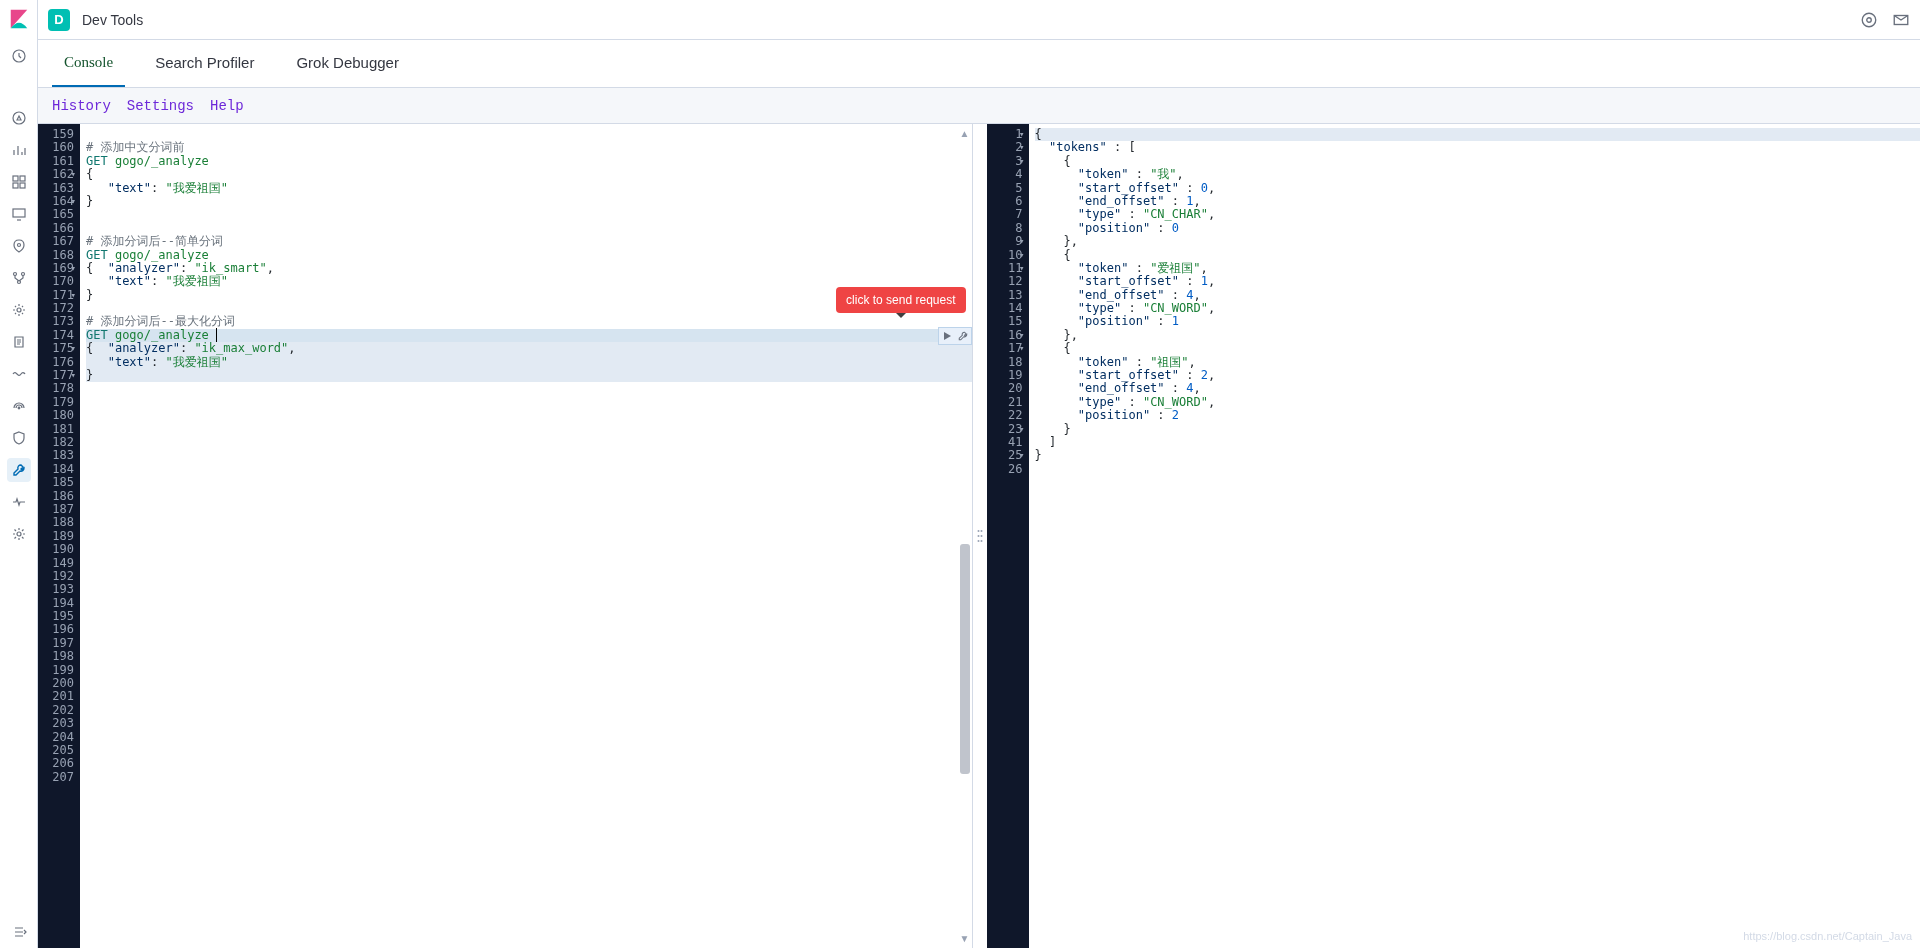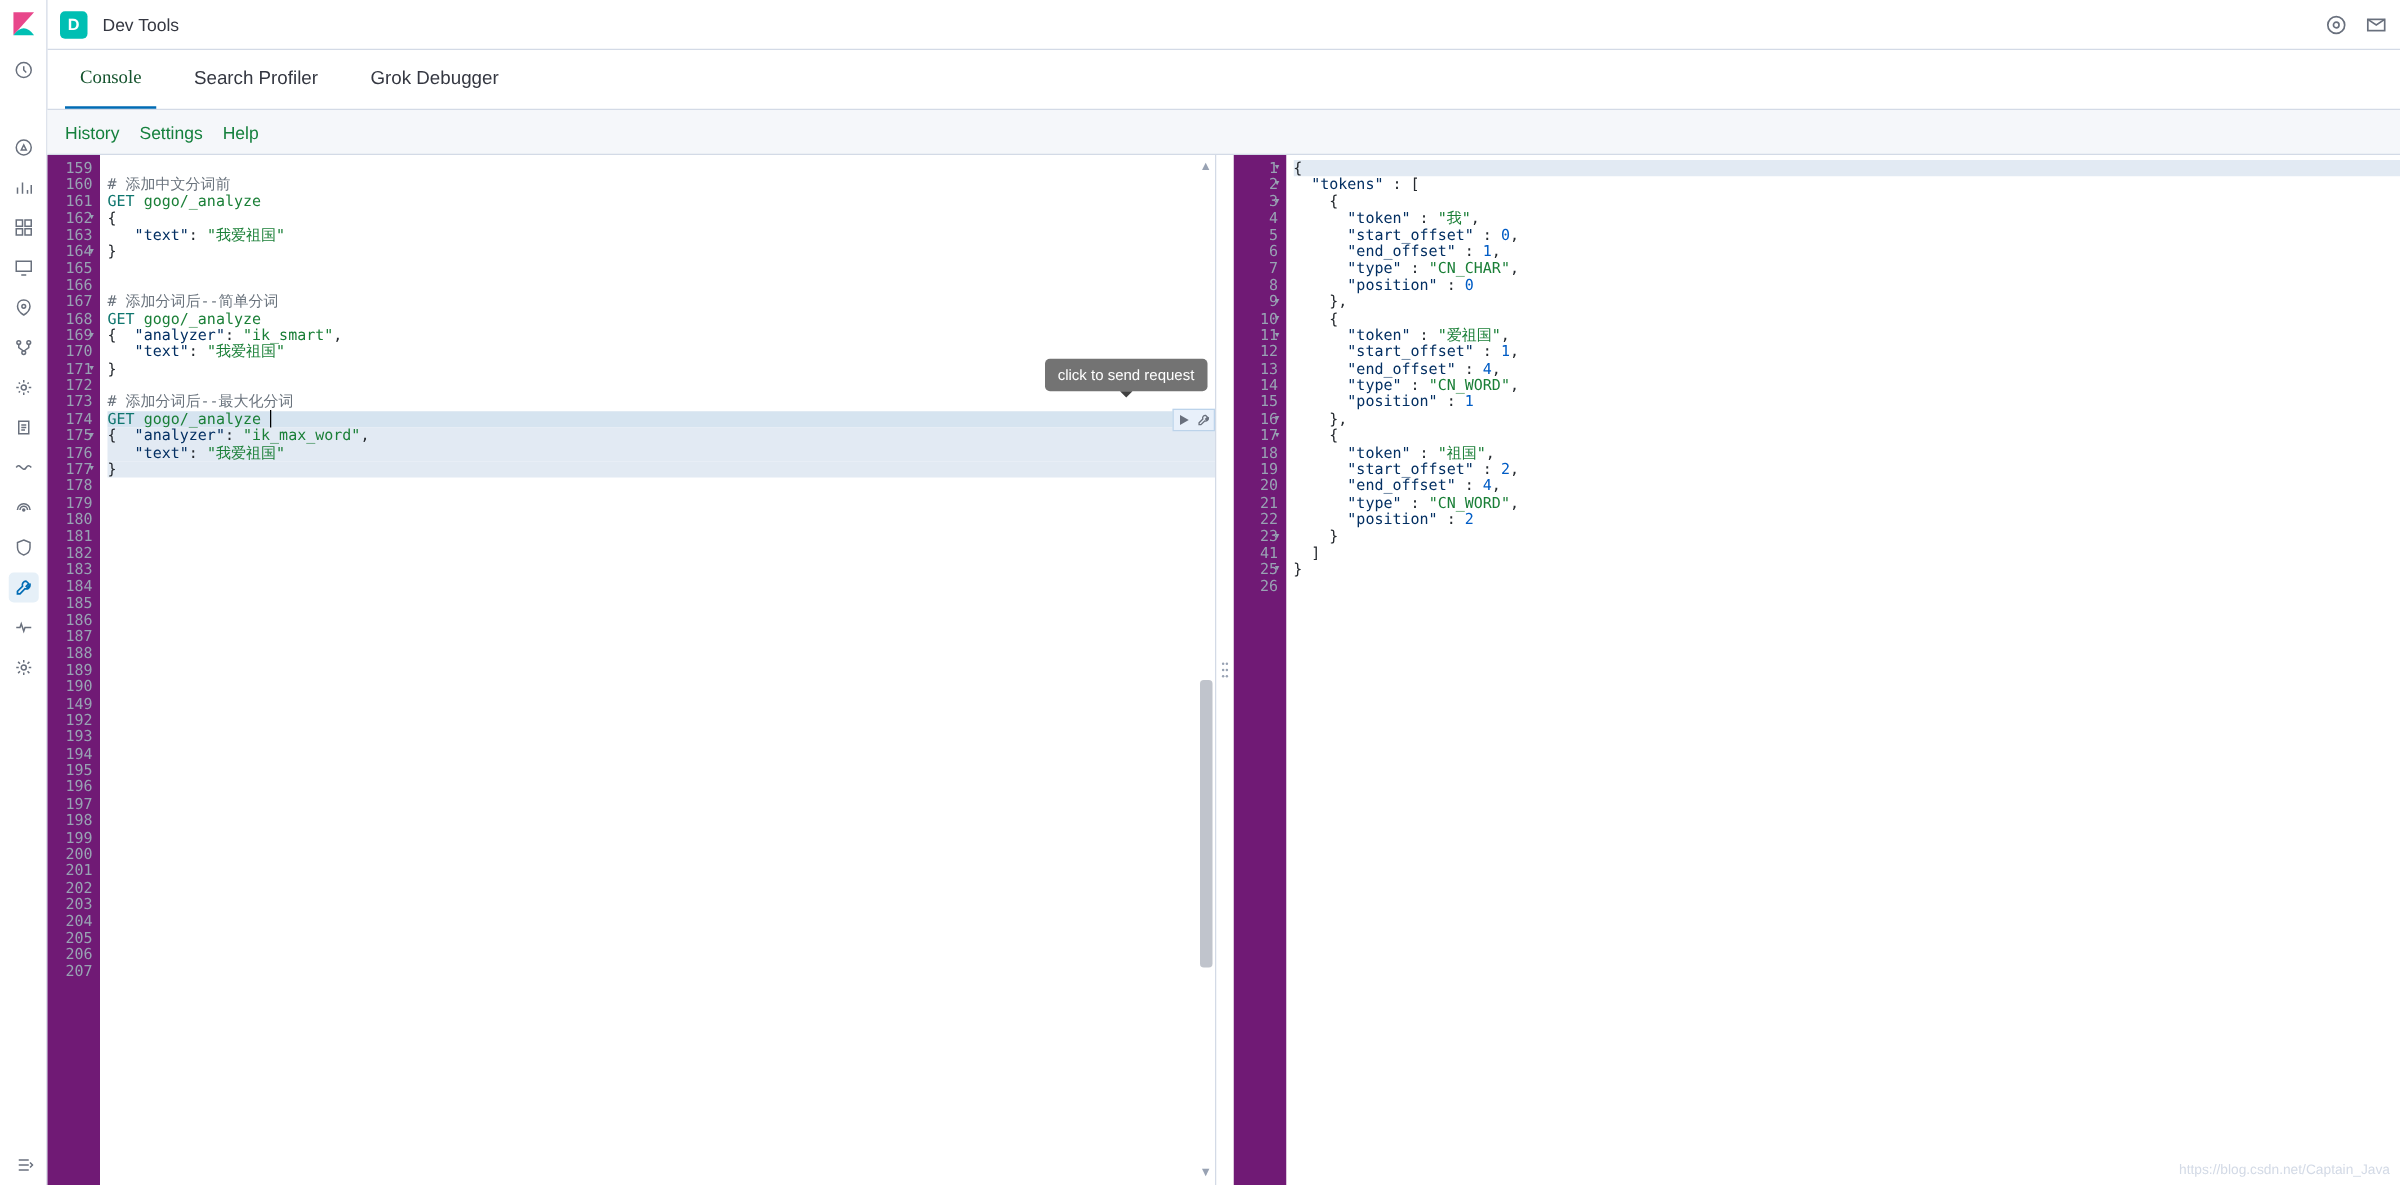--- a/index.html
+++ b/index.html
@@ -13,40 +13,40 @@
 .main { flex: 1; display: flex; flex-direction: column; }
 .top-bar { height: 40px; border-bottom: 1px solid #d3dae6; display: flex; align-items: center; padding: 0 10px; }
 .top-bar .space-badge { width: 22px; height: 22px; background: #00bfb3; color: #fff; font-weight: 600; border-radius: 4px; display: flex; align-items: center; justify-content: center; font-size: 13px; margin-right: 12px; }
 .top-bar .breadcrumb { color: #343741; font-size: 14px; }
 .top-bar .right-icons { margin-left: auto; display: flex; gap: 14px; color: #69707d; }
 .top-bar .right-icons span { cursor: pointer; display:flex; align-items:center; }
 .tabs-row { height: 48px; border-bottom: 1px solid #d3dae6; display: flex; align-items: stretch; padding: 0 14px; }
 .tab { padding: 0 12px; display: flex; align-items: center; color: #343741; font-size: 15px; cursor: pointer; border-bottom: 2px solid transparent; margin-right: 18px; }
 .tab.active { color: #14532d; border-bottom-color: #006bb4; font-family: Liberation Serif, serif; }
 .toolbar-row { height: 36px; background: #f5f7fa; display: flex; align-items: center; padding: 0 14px; gap: 16px; font-size: 14px; border-bottom: 1px solid #d3dae6; }
-.toolbar-row .tool-link { color: #15803d; cursor: pointer; }
+.toolbar-row .tool-link { color: #6d28d9; cursor: pointer; font-family: Liberation Mono, monospace; }
 .panes { flex: 1; display: flex; min-height: 0; }
 .editor-pane { flex: 1; display: flex; position: relative; border-right: 1px solid #d3dae6; min-width: 0; }
-.gutter { width: 42px; background: #701a75; text-align: right; padding: 4px 6px 4px 0; font-family: "Consolas","Menlo",monospace; font-size: 12px; color: #98a2b3; user-select: none; overflow: hidden; }
+.gutter { width: 42px; background: #0f172a; text-align: right; padding: 4px 6px 4px 0; font-family: "Consolas","Menlo",monospace; font-size: 12px; color: #98a2b3; user-select: none; overflow: hidden; }
 .gutter .ln { height: 13.4px; line-height: 13.4px; white-space: nowrap; position: relative; }
 .gutter .ln .fold { position: absolute; right: -2px; top: 0; font-size: 9px; color: #98a2b3; }
 .code { flex: 1; font-family: "Consolas","Menlo",monospace; font-size: 12px; line-height: 13.4px; padding: 4px 0 4px 6px; white-space: pre; overflow: hidden; position: relative; }
 .code .row { height: 13.4px; line-height: 13.4px; }
 .code .row.hl { background: #e2eaf3; }
 .code .row.hl-sel { background: #d6e4f0; }
 .tok-method { color: #0f766e; }
 .tok-path { color: #1a7f37; }
 .tok-comment { color: #6a737d; }
 .tok-key { color: #032f62; }
 .tok-str { color: #1a7f37; }
 .tok-punc { color: #24292e; }
 .tok-num { color: #005cc5; }
 .send-controls { position: absolute; right: 0; display: flex; background: #e8f0fa; border: 1px solid #bcd3ea; height: 18px; align-items: center; }
 .send-controls .btn { width: 16px; height: 16px; display: flex; align-items: center; justify-content: center; color: #69707d; cursor: pointer; }
-.tooltip { position: absolute; background: #737373; color: #fff; font-size: 12px; padding: 6px 10px; border-radius: 4px; white-space: nowrap; }
+.tooltip { position: absolute; background: #ef4444; color: #fff; font-size: 12px; padding: 6px 10px; border-radius: 4px; white-space: nowrap; }
 .tooltip::after { content: ""; position: absolute; bottom: -5px; left: 50%; transform: translateX(-50%); border: 5px solid transparent; border-top-color: #404040; border-bottom: none; }
 .scroll-ind { position: absolute; right: 2px; width: 10px; background: #c0c4cc; border-radius: 3px; }
 .divider-handle { width: 14px; display: flex; align-items: center; justify-content: center; color: #98a2b3; cursor: col-resize; font-size: 10px; position: relative; }
 .output-pane { flex: 1; display: flex; min-width: 0; }
 .watermark { position: absolute; right: 8px; bottom: 6px; font-size: 11px; color: #d3dae6; }
 svg { display: block; }
 </style>
 </head>
 <body>
 

